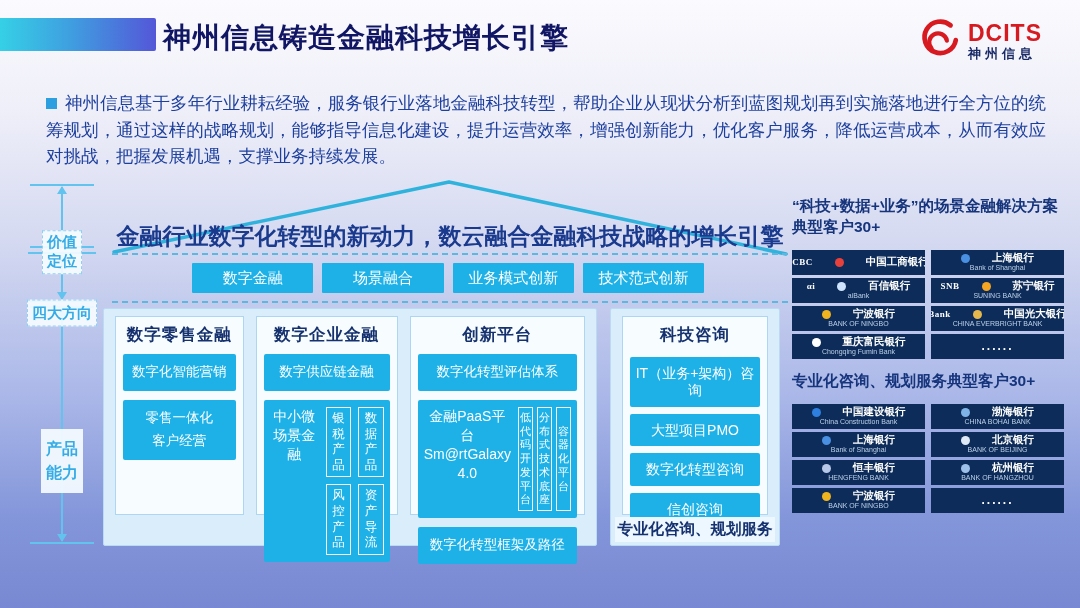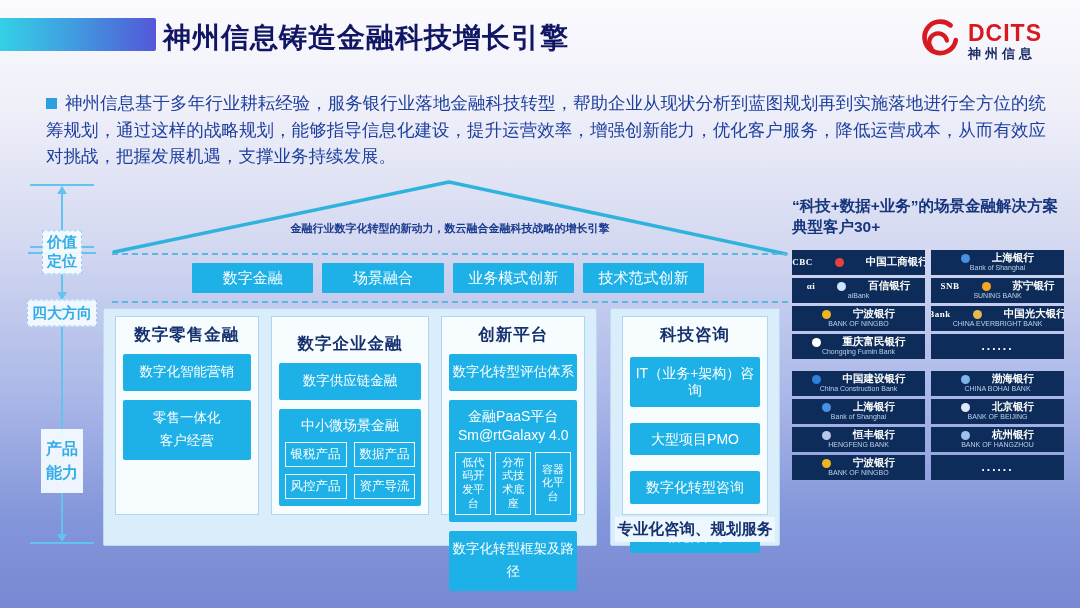--- a/index.html
+++ b/index.html
@@ -34,43 +34,43 @@
   .dim-label { position:absolute; left:50%; top:50%; transform:translate(-50%,-50%); z-index:2;
     background:rgba(246,252,255,.92); color:#35ace6; font-weight:bold; text-align:center;margin-top:36px; }
   .dim-label.dashed { border:1px dashed #8fd0f2; }
   #dim-value .dim-label { width:40px; font-size:15px; line-height:1.25; padding:2px 2px; word-break:break-all; }
   #dim-dir .dim-label { font-size:15px; padding:3px 4px; white-space:nowrap; }
   #dim-prod .dim-label { width:42px; font-size:16px; line-height:1.5; padding:8px 4px; word-break:break-all;text-align:center; }
 
   
   .roof { position:absolute; left:112px; top:176px; }
   .headline { position:absolute; left:112px; top:221px; width:676px; text-align:center;
-    font-size:11px; font-weight:bold; color:#1a3a8e; }
+    font-size:23px; font-weight:bold; color:#1a3a8e; }
   .dash-line { position:absolute; left:112px; width:676px; height:0; border-top:2px dashed #5fb6de; }
   #dash1 { top:253px; } #dash2 { top:301px; }
 
   
   .dir-row { position:absolute; left:192px; top:263px; width:512px; display:flex; gap:9px; }
   .dir-btn { flex:1; height:30px; background:#1db1e8; color:#fff; font-size:15px;
     display:flex; align-items:center; justify-content:center; border-radius:1px; }
 
   
   .panel { position:absolute; top:308px; height:238px; background:#d9edfb; border:1px solid #badbf2; border-radius:2px; }
   #panel-main { left:103px; width:494px; }
   #panel-consult { left:610px; width:170px; }
   .cards { position:absolute; left:11px; top:7px; right:11px; bottom:30px; display:flex; gap:12px; }
   .col-card { flex:1; background:#f7fcff; border:1px solid #aed6f2; padding:7px 7px 8px; display:flex; flex-direction:column; gap:8px; }
-  #panel-main .col-card:nth-child(2) { flex:1.12;justify-content:flex-end; }
+  #panel-main .col-card:nth-child(2) { flex:1.12; }
   .col-title { text-align:center; font-size:16.5px; font-weight:bold; color:#15316e; letter-spacing:1px; }
   .blocks { display:flex; flex-direction:column; gap:9px; }
-  #panel-consult .blocks { gap:16px; padding-top:3px; }
+  #panel-consult .blocks { gap:7px; padding-top:3px; }
   .blue-btn { background:#1db1e8; color:#fff; text-align:center; font-size:13.5px;
     padding:7px 2px; white-space:pre-line; line-height:1.7; border-radius:2px; }
   #panel-consult .blue-btn { font-size:14px; line-height:1.2; padding:8px 2px; }
-  .blue-group { background:#1db1e8; border-radius:2px; padding:7px 6px; display:flex; flex-direction:column; gap:7px; }
+  .blue-group { background:#1db1e8; border-radius:2px; padding:7px 6px; display:flex; flex-direction:row; gap:7px; }
   .group-label { text-align:center; font-size:14px; color:#fff; white-space:pre-line; line-height:1.35; }
   .chips { display:grid; }
   .chips.cols2 { grid-template-columns:1fr 1fr; gap:7px; }
   .chips.cols3 { grid-template-columns:1fr 1fr 1fr; gap:4px; }
   .chip { border:1.5px solid rgba(255,255,255,.95); color:#fff; display:flex; align-items:center;
     justify-content:center; text-align:center; padding:3px 1px; line-height:1.25; }
   .cols2 .chip { font-size:12.5px; min-height:25px; }
   .cols3 .chip { font-size:11px; min-height:52px; }
   .panel-caption { position:absolute; left:4px; right:4px; bottom:3px; height:25px; background:#ecf7ff;
     display:flex; align-items:center; justify-content:center; font-weight:bold; font-size:16.5px; color:#15316e; }
@@ -265,20 +265,21 @@
           <div class="bank-row">
             <div class="bank-dot" style="background: rgb(255, 255, 255);"></div>
             <div class="bank-name">重庆富民银行</div>
           </div>
           <div class="bank-en">Chongqing Fumin Bank</div>
         </div>
         <div class="bank-tile">
           <div class="bank-dots">......</div>
         </div>
       </div>
+    <div class="cust-header">专业化咨询、规划服务典型客户30+</div>
     <div class="bank-grid" id="bank-grid-2">
         <div class="bank-tile">
           <div class="bank-row">
             <div class="bank-dot" style="background: rgb(47, 127, 224);"></div>
             <div class="bank-name">中国建设银行</div>
           </div>
           <div class="bank-en">China Construction Bank</div>
         </div>
         <div class="bank-tile">
           <div class="bank-row">

